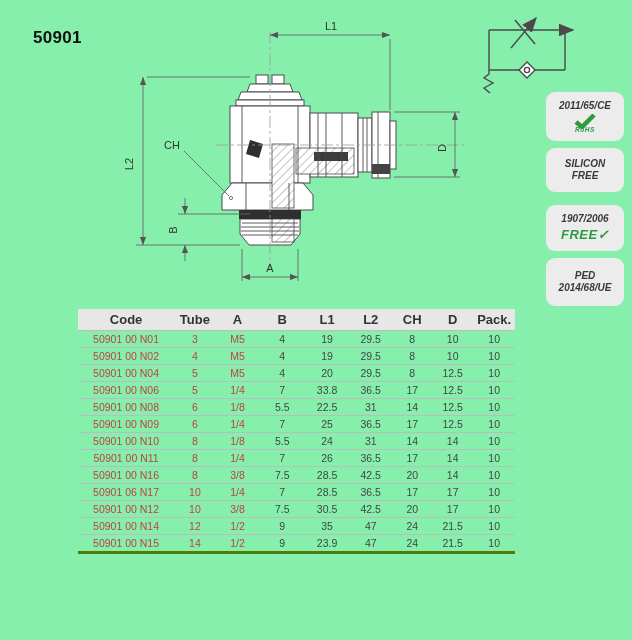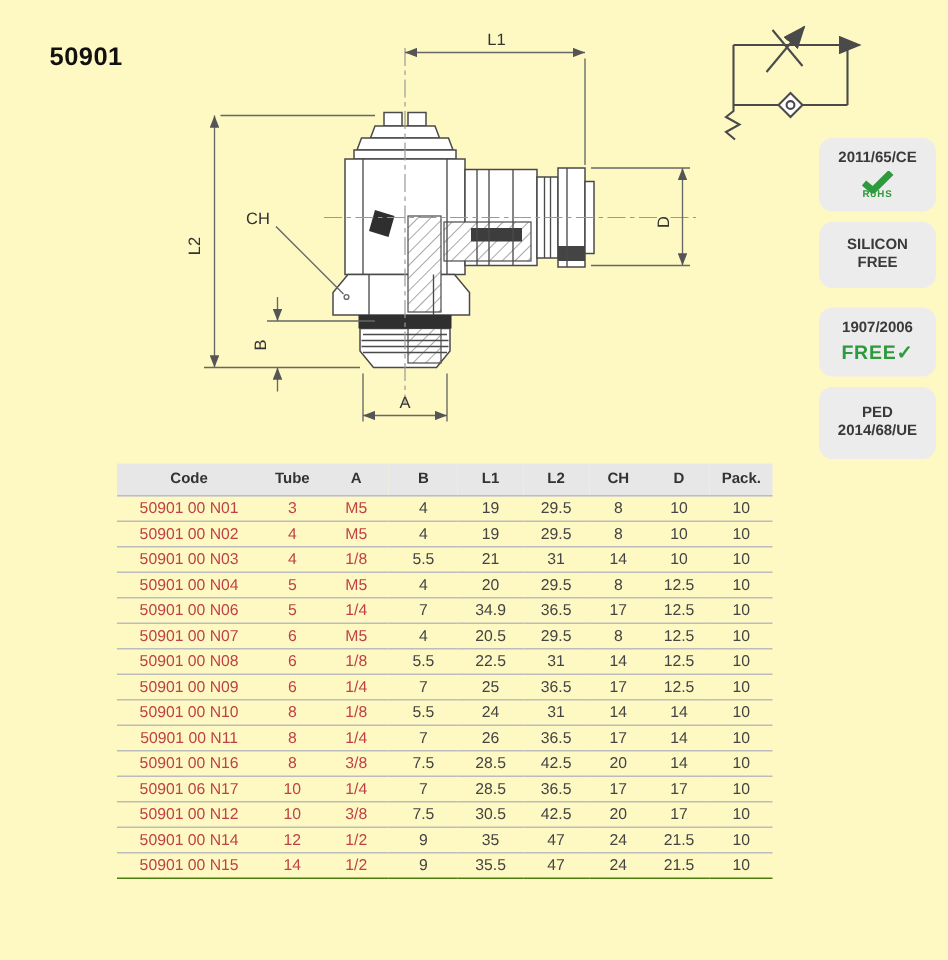--- a/index.html
+++ b/index.html
@@ -1,42 +1,42 @@
 <!DOCTYPE html>
 <html><head>
 <meta charset="utf-8">
 <style>
   html,body{margin:0;padding:0;background:#fff;}
-  .page{position:relative;width:632px;height:640px;background:#fef9c3;overflow:hidden;
+  .page{position:relative;width:632px;height:640px;background:#86efac;overflow:hidden;
         font-family:"Liberation Sans",sans-serif;}
   .title{position:absolute;left:33px;top:28px;font-size:17px;font-weight:bold;color:#111;
          letter-spacing:0.3px;}
   .drawing{position:absolute;left:100px;top:18px;}
   .schematic{position:absolute;left:477px;top:6px;}
 
   
-  .badges{position:absolute;left:546px;top:92px;width:78px;}
+  .badges{position:absolute;left:546px;top:92px;width:78px;font-style:italic;}
   .badge{background:#ececec;border-radius:9px;text-align:center;color:#3a3a3a;
          padding:8px 2px;margin-bottom:7px;box-sizing:border-box;}
   .badge .t{font-size:10px;font-weight:bold;line-height:12px;}
   .badge-silicon{padding:10px 2px;margin-bottom:13px;}
   .badge-ped{padding:12px 2px;}
   .rohs-label{font-size:6.5px;font-weight:bold;color:#2e9a3e;letter-spacing:0.6px;margin-top:-3px;}
   .check-icon{display:block;margin:2px auto 0 auto;}
   .reach-row{font-size:13px;font-weight:bold;color:#2e9a3e;letter-spacing:0.5px;line-height:16px;
              margin-top:2px;}
 
   
   table.dims{position:absolute;left:78px;top:309px;width:437px;border-collapse:collapse;
              table-layout:fixed;}
-  table.dims th{background:#e7e7e7;font-size:10px;font-weight:bold;color:#333;height:21px;
+  table.dims th{background:#e7e7e7;font-size:13px;font-weight:bold;color:#333;height:21px;
                 padding:0;text-align:center;}
   table.dims td{font-size:10.5px;color:#444;height:16px;padding:0;text-align:center;
                 border-top:1px solid #bcbcbc;white-space:nowrap;}
-  table.dims tbody tr:last-child td{border-bottom:1px solid #4d7c0f;}
+  table.dims tbody tr:last-child td{border-bottom:3px solid #4d7c0f;}
   table.dims td.red{color:#bf4046;font-weight:normal;}
 
   svg text{font-family:"Liberation Sans",sans-serif;font-size:11px;fill:#333;}
 </style>
 </head>
 <body>
 
 <div class="page">
 
   <div class="title">50901</div>
@@ -238,68 +238,46 @@
           <td class="red">4</td>
           <td class="red">M5</td>
           <td>4</td>
           <td>19</td>
           <td>29.5</td>
           <td>8</td>
           <td>10</td>
           <td>10</td>
         </tr>
 
-        <tr>
-          <td class="red">50901 00 N03</td>
-          <td class="red">4</td>
-          <td class="red">1/8</td>
-          <td>5.5</td>
-          <td>21</td>
-          <td>31</td>
-          <td>14</td>
-          <td>10</td>
-          <td>10</td>
-        </tr>
 
         <tr>
           <td class="red">50901 00 N04</td>
           <td class="red">5</td>
           <td class="red">M5</td>
           <td>4</td>
           <td>20</td>
           <td>29.5</td>
           <td>8</td>
           <td>12.5</td>
           <td>10</td>
         </tr>
 
 
         <tr>
           <td class="red">50901 00 N06</td>
           <td class="red">5</td>
           <td class="red">1/4</td>
           <td>7</td>
-          <td>34.9</td>
+          <td>33.8</td>
           <td>36.5</td>
           <td>17</td>
           <td>12.5</td>
           <td>10</td>
         </tr>
 
-        <tr>
-          <td class="red">50901 00 N07</td>
-          <td class="red">6</td>
-          <td class="red">M5</td>
-          <td>4</td>
-          <td>20.5</td>
-          <td>29.5</td>
-          <td>8</td>
-          <td>12.5</td>
-          <td>10</td>
-        </tr>
 
         <tr>
           <td class="red">50901 00 N08</td>
           <td class="red">6</td>
           <td class="red">1/8</td>
           <td>5.5</td>
           <td>22.5</td>
           <td>31</td>
           <td>14</td>
           <td>12.5</td>
@@ -389,21 +367,21 @@
           <td>24</td>
           <td>21.5</td>
           <td>10</td>
         </tr>
 
         <tr>
           <td class="red">50901 00 N15</td>
           <td class="red">14</td>
           <td class="red">1/2</td>
           <td>9</td>
-          <td>35.5</td>
+          <td>23.9</td>
           <td>47</td>
           <td>24</td>
           <td>21.5</td>
           <td>10</td>
         </tr>
       </tbody>
   </table>
 
 </div>
 

